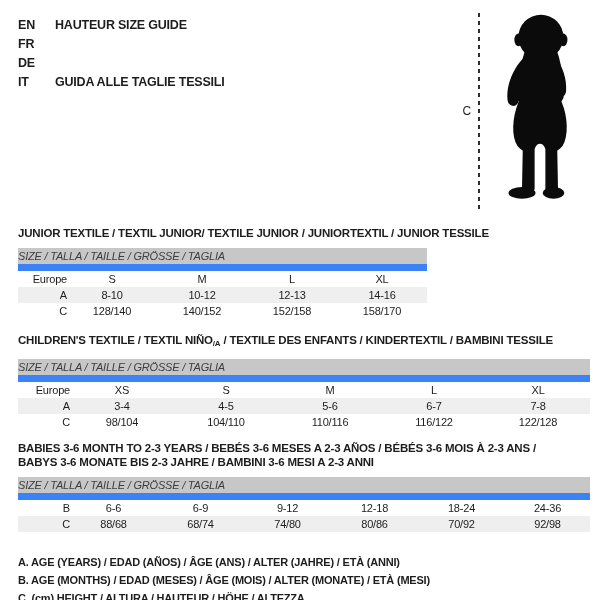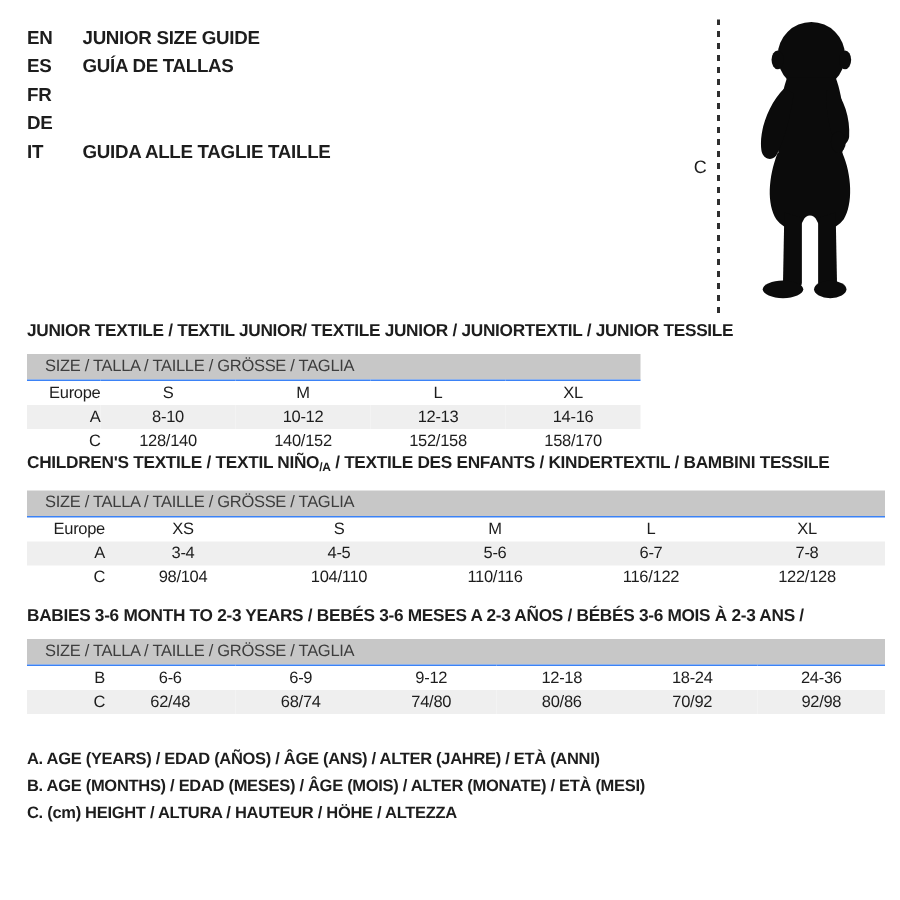--- a/index.html
+++ b/index.html
@@ -32,58 +32,55 @@
   
   .tbl-title { font-size:11.5px; font-weight:bold; line-height:14px; }
   .tbl-title sub { font-size:8px; vertical-align:-2px; }
   table { border-collapse:collapse; table-layout:fixed; margin-top:8px; }
   .t-junior { width:409px; }
   .t-children, .t-babies { width:572px; }
   td { font-size:11px; line-height:16px; height:16px; text-align:center; vertical-align:middle; white-space:nowrap; }
   td.lbl { text-align:right; padding-left:2px; }
   tr.size-head td {
     background:#c7c7c7; color:#3d3d3d; text-align:left;
-    height:17px; padding-left:12px; font-size:11px;
-    border-bottom:1px solid #3b82f6;
+    height:17px; padding-left:0; font-size:11px;
+    border-bottom:7px solid #3b82f6;
+    font-style:italic;
   }
   tr.first td { height:17px; }
   tr.stripe td { background:#efefef; }
 
-  .sec-junior { margin-top:4px; }
-  .sec-children { }
+  .sec-junior { margin-top:16px; }
+  .sec-children { margin-top:14px; }
   .sec-babies { margin-top:11px; }
 
   
   .notes { margin-top:21px; }
   .note { font-size:11px; font-weight:bold; line-height:18px; }
 </style>
 </head>
 <body>
 
 <div class="page">
 
   <div class="top">
     <div class="languages">
       <div class="lang-row">
         <span class="lang-code">EN</span>
-        <span class="lang-title">JUNIOR SIZE GUIDE</span>
-      </div>
-      <div class="lang-row">
-        <span class="lang-code">ES</span>
-        <span class="lang-title">GUÍA DE TALLAS</span>
+        <span class="lang-title">HAUTEUR SIZE GUIDE</span>
       </div>
       <div class="lang-row">
         <span class="lang-code">FR</span>
       </div>
       <div class="lang-row">
         <span class="lang-code">DE</span>
       </div>
       <div class="lang-row">
         <span class="lang-code">IT</span>
-        <span class="lang-title">GUIDA ALLE TAGLIE TAILLE</span>
+        <span class="lang-title">GUIDA ALLE TAGLIE TESSILI</span>
       </div>
     </div>
 
     <div class="figure">
       <span class="measure-label">C</span>
       <div class="dash-line"></div>
       <div class="silhouette-wrap">
         <svg viewBox="0 0 90 220" xmlns="http://www.w3.org/2000/svg" aria-hidden="true">
           <g fill="#0b0b0b">
             <circle cx="46" cy="28" r="25"></circle>
@@ -181,20 +178,21 @@
         <td>110/116</td>
         <td>116/122</td>
         <td>122/128</td>
       </tr>
     </tbody>
       </table>
   </div>
 
   <div class="sec-babies">
     <div class="tbl-title">BABIES 3-6 MONTH TO 2-3 YEARS / BEBÉS 3-6 MESES A 2-3 AÑOS / BÉBÉS 3-6 MOIS À 2-3 ANS /</div>
+    <div class="tbl-title">BABYS 3-6 MONATE BIS 2-3 JAHRE / BAMBINI 3-6 MESI A 2-3 ANNI</div>
     <table class="t-babies">
       <colgroup>
           <col style="width:52px">
           <col style="width:87px">
           <col style="width:87px">
           <col style="width:87px">
           <col style="width:87px">
           <col style="width:87px">
           <col style="width:85px">
         </colgroup>
@@ -206,21 +204,21 @@
         <td class="lbl">B</td>
         <td>6-6</td>
         <td>6-9</td>
         <td>9-12</td>
         <td>12-18</td>
         <td>18-24</td>
         <td>24-36</td>
       </tr>
       <tr class="stripe">
         <td class="lbl">C</td>
-        <td>62/48</td>
+        <td>88/68</td>
         <td>68/74</td>
         <td>74/80</td>
         <td>80/86</td>
         <td>70/92</td>
         <td>92/98</td>
       </tr>
     </tbody>
       </table>
   </div>
 

